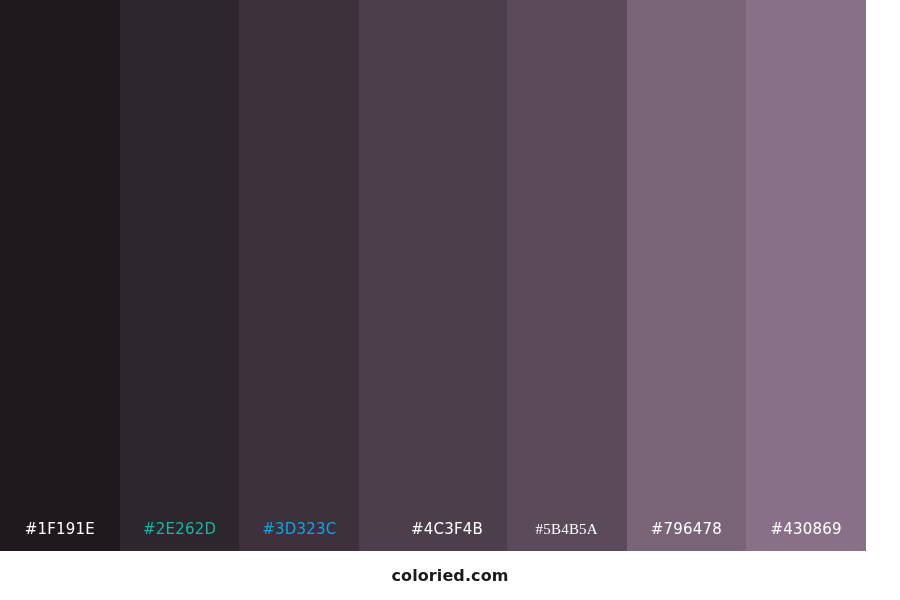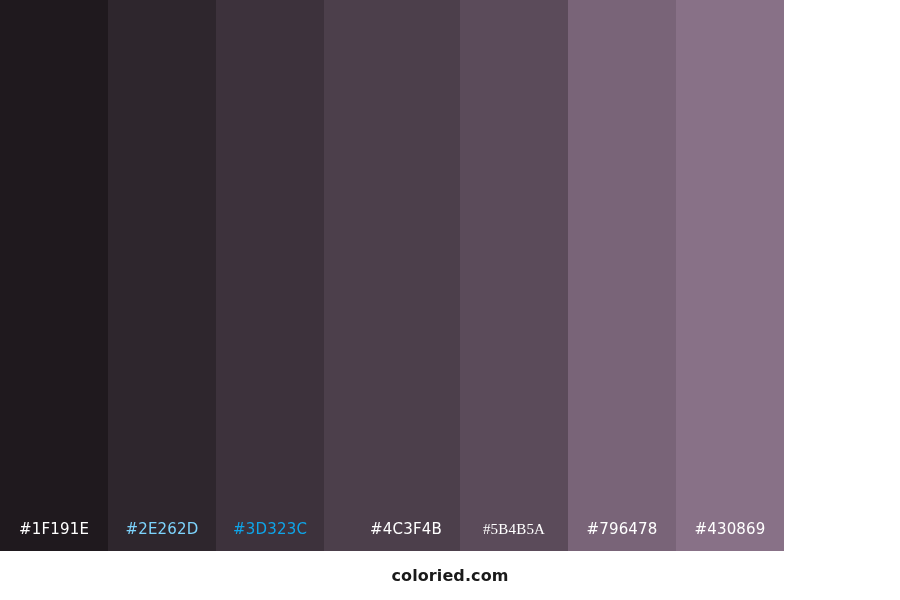--- a/index.html
+++ b/index.html
@@ -16,21 +16,21 @@
     -webkit-font-smoothing: antialiased;
   }
   #palette-page {
     width: 900px;
     height: 600px;
     display: flex;
     flex-direction: column;
     background: #ffffff;
   }
   #swatch-strip {
-    width: 784px;
+    width: 866px;
     height: 551px;
     display: flex;
     flex-direction: row;
     flex: 0 0 551px;
   }
   .swatch {
     flex: 1 1 0;
     height: 551px;
     position: relative;
     display: flex;
@@ -73,21 +73,21 @@
 
 <div id="palette-page">
 
   <div id="swatch-strip">
 
     <div class="swatch" style="background-color: rgb(31, 25, 30);">
       <span class="swatch-label" style="color: rgb(255, 255, 255);">#1F191E</span>
     </div>
 
     <div class="swatch" style="background-color: rgb(46, 38, 45);">
-      <span class="swatch-label" style="color: #7dd3fc;">#2E262D</span>
+      <span class="swatch-label" style="color: #14b8a6;">#2E262D</span>
     </div>
 
     <div class="swatch" style="background-color: rgb(61, 50, 60);">
       <span class="swatch-label" style="color: #0ea5e9;">#3D323C</span>
     </div>
 
     <div class="swatch" style="background-color: rgb(76, 63, 75); padding-left: 28px;">
       <span class="swatch-label" style="color: rgb(255, 255, 255);">#4C3F4B</span>
     </div>
 

